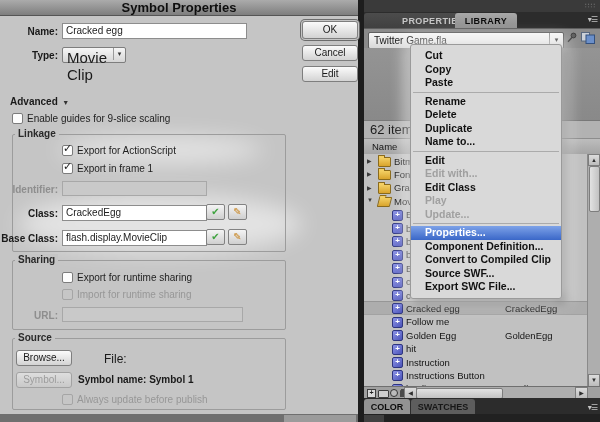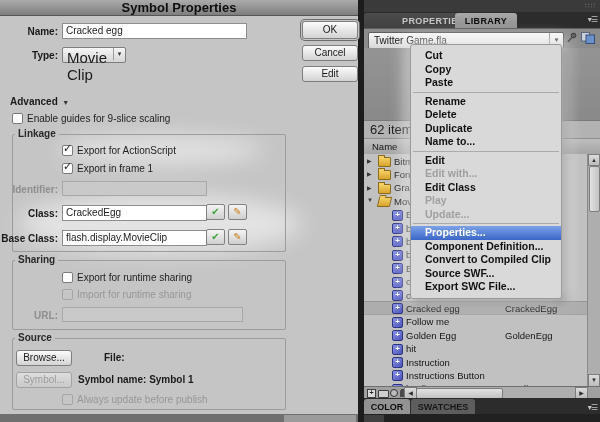--- a/index.html
+++ b/index.html
@@ -169,21 +169,21 @@
     <span class="abs cblabel" style="left:77px;top:272px;">Export for runtime sharing</span>
     <div class="abs cb dis" style="left:62px;top:289px;"></div>
     <span class="abs cblabel dis" style="left:77px;top:289px;">Import for runtime sharing</span>
     <div class="abs flabel dis" style="left:8px;top:310px;width:50px;">URL:</div>
     <div class="abs tinput dis" style="left:62px;top:307px;width:176px;height:12px;"></div>
 
     <div class="abs groupbox" style="left:12px;top:338px;width:272px;height:70px;">
       <span class="legend">Source</span>
     </div>
     <div class="abs btn" style="left:16px;top:350px;width:54px;height:14px;line-height:14px;">Browse...</div>
-    <span class="abs" style="left:78px;top:352px;font-size:10px;font-weight:700;color:#1a1a1a;padding-left:26px;">File:</span>
+    <span class="abs" style="left:78px;top:352px;font-size:12px;font-weight:400;color:#1a1a1a;padding-left:26px;">File:</span>
     <div class="abs btn dis" style="left:16px;top:372px;width:54px;height:14px;line-height:14px;">Symbol...</div>
     <span class="abs" style="left:78px;top:374px;font-size:10px;font-weight:700;color:#1a1a1a;">Symbol name: Symbol 1</span>
     <div class="abs cb dis" style="left:62px;top:394px;"></div>
     <span class="abs cblabel dis" style="left:77px;top:394px;">Always update before publish</span>
   </div>
 
   <div id="understrip" class="abs"></div>
   <div id="undertile" class="abs"></div>
 
   <div id="panel" class="abs">

